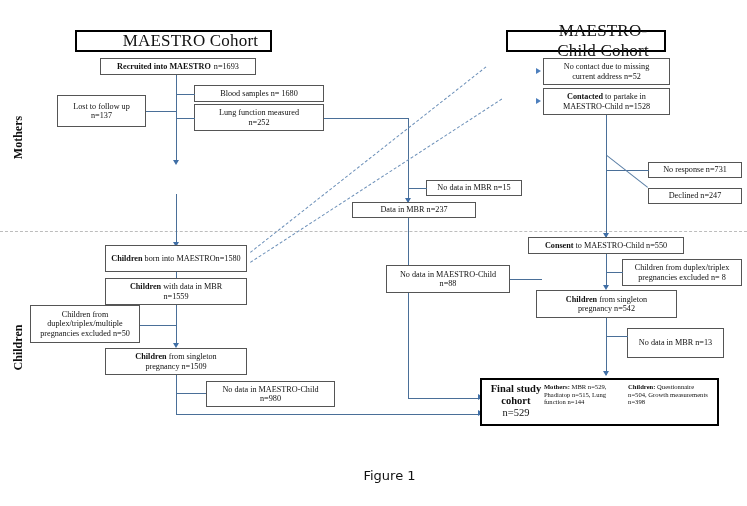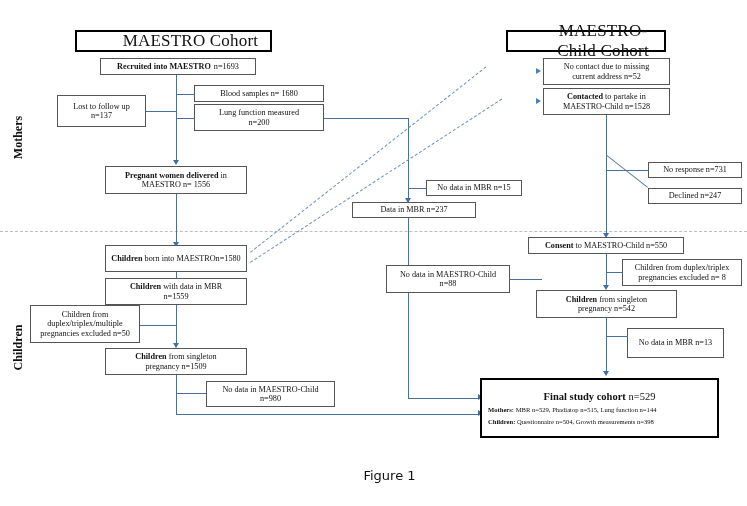--- a/index.html
+++ b/index.html
@@ -82,34 +82,28 @@
   </div>
   <div class="hline dk" style="left:146px;top:111px;width:31px;"></div>
 
   <div class="box thin" style="left:194px;top:85px;width:130px;height:17px;">
     <span>Blood samples  n= 1680</span>
   </div>
   <div class="hline dk" style="left:176px;top:94px;width:19px;"></div>
 
   <div class="box thin" style="left:194px;top:104px;width:130px;height:27px;flex-direction:column;">
     <span>Lung function measured</span>
-    <span>n=200</span>
+    <span>n=252</span>
   </div>
   <div class="hline dk" style="left:176px;top:118px;width:19px;"></div>
 
   <div class="hline dk" style="left:324px;top:118px;width:84px;"></div>
   <div class="vline dk" style="left:408px;top:118px;height:84px;"></div>
   <div class="arrow-d" style="left:405px;top:198px;"></div>
 
-  <div class="box thin" style="left:105px;top:166px;width:142px;height:28px;flex-direction:column;">
-    <span>
-      <b class="b">Pregnant women delivered</b><span>  in</span>
-    </span>
-    <span>MAESTRO n= 1556</span>
-  </div>
 
   <div class="vline dk" style="left:176px;top:194px;height:51px;"></div>
   <div class="arrow-d" style="left:173px;top:242px;"></div>
 
   <div class="box thin" style="left:426px;top:180px;width:96px;height:16px;">
     <span>No data in MBR n=15</span>
   </div>
   <div class="hline dk" style="left:408px;top:188px;width:19px;"></div>
 
   <div class="box thin" style="left:352px;top:202px;width:124px;height:16px;">
@@ -224,21 +218,21 @@
   </div>
 
   <div class="vline dk" style="left:606px;top:318px;height:57px;"></div>
   <div class="arrow-d" style="left:603px;top:371px;"></div>
 
   <div class="box thin" style="left:627px;top:328px;width:97px;height:30px;">
     <span>No data in MBR n=13</span>
   </div>
   <div class="hline dk" style="left:606px;top:336px;width:22px;"></div>
 
-  <div class="box heavy" style="left:480px;top:378px;width:239px;height:60px;flex-direction:column;
+  <div class="box heavy" style="left:480px;top:378px;width:239px;height:48px;flex-direction:row;
               justify-content:center;align-items:stretch;padding:3px 6px;">
     <div style="text-align:center;font-size:10.5px;margin-bottom:3px;">
       <b class="b">Final study cohort</b><span> n=529</span>
     </div>
     <div style="text-align:left;font-size:6.6px;margin-bottom:4px;">
       <b class="b">Mothers:</b><span> MBR n=529,  Phadiatop n=515, Lung function n=144</span>
     </div>
     <div style="text-align:left;font-size:6.6px;">
       <b class="b">Children:</b><span> Questionnaire n=504, Growth measurements  n=398</span>
     </div>

